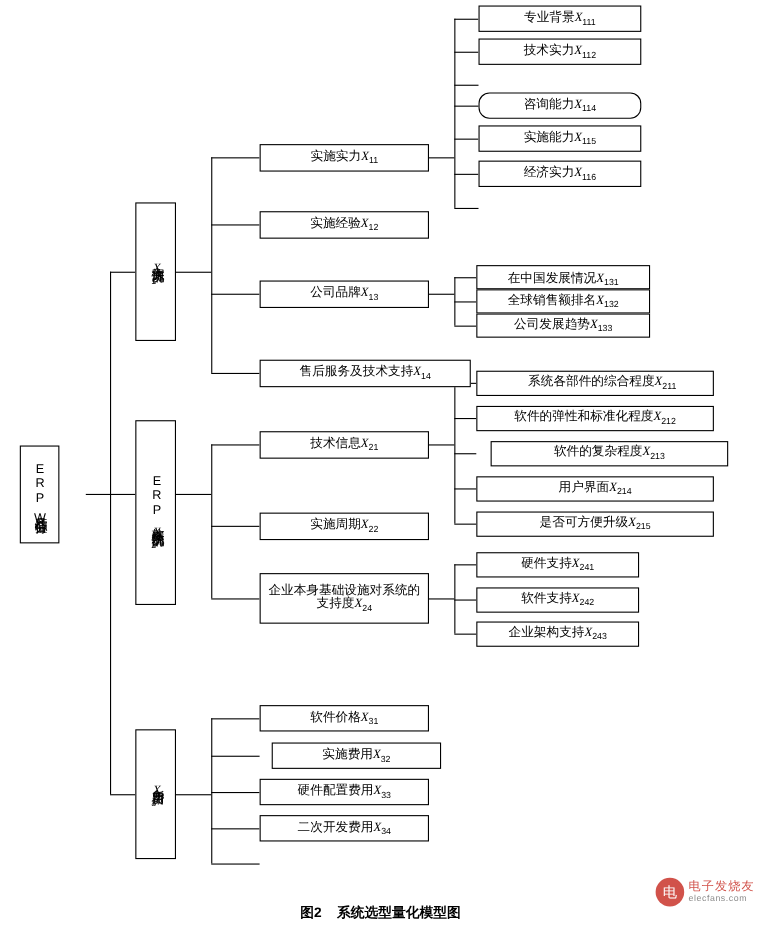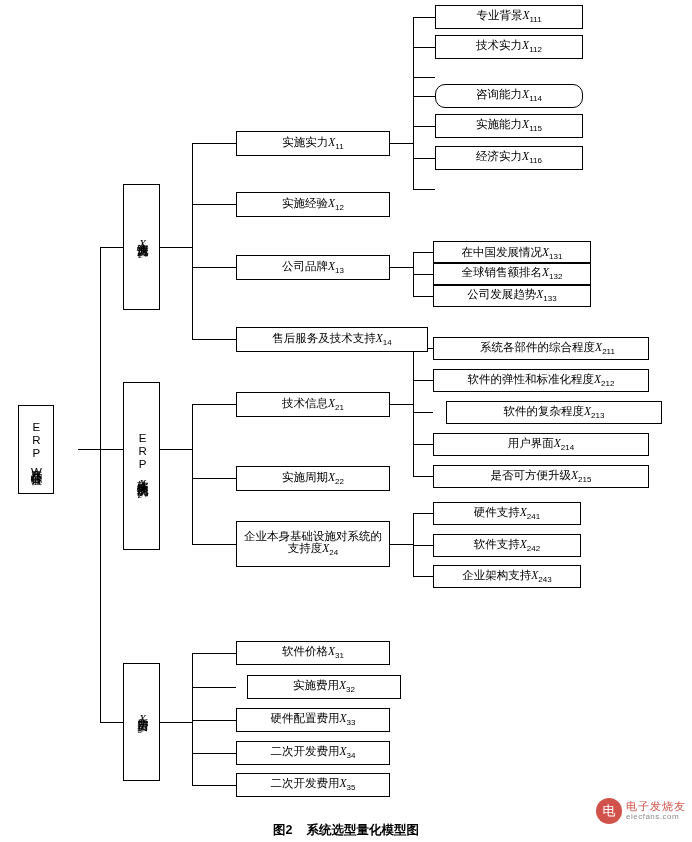--- a/index.html
+++ b/index.html
@@ -153,23 +153,20 @@
   </div>
   <div class="node" style="left:236px;top:675px;width:154px;height:24px;margin-left:11px;">
     <span><span>实施费用</span><span class="ital">X</span><span class="sub">32</span></span>
   </div>
   <div class="node" style="left:236px;top:708px;width:154px;height:24px;">
     <span><span>硬件配置费用</span><span class="ital">X</span><span class="sub">33</span></span>
   </div>
   <div class="node" style="left:236px;top:741px;width:154px;height:24px;">
     <span><span>二次开发费用</span><span class="ital">X</span><span class="sub">34</span></span>
   </div>
-  <div class="node" style="left:236px;top:773px;width:154px;height:24px;">
-    <span><span>二次开发费用</span><span class="ital">X</span><span class="sub">35</span></span>
-  </div>
 
   <div class="node" style="left:435px;top:5px;width:148px;height:24px;">
     <span><span>专业背景</span><span class="ital">X</span><span class="sub">111</span></span>
   </div>
   <div class="node" style="left:435px;top:35px;width:148px;height:24px;">
     <span><span>技术实力</span><span class="ital">X</span><span class="sub">112</span></span>
   </div>
   <div class="node" style="left:435px;top:84px;width:148px;height:24px;border-radius:10px;">
     <span><span>咨询能力</span><span class="ital">X</span><span class="sub">114</span></span>
   </div>

